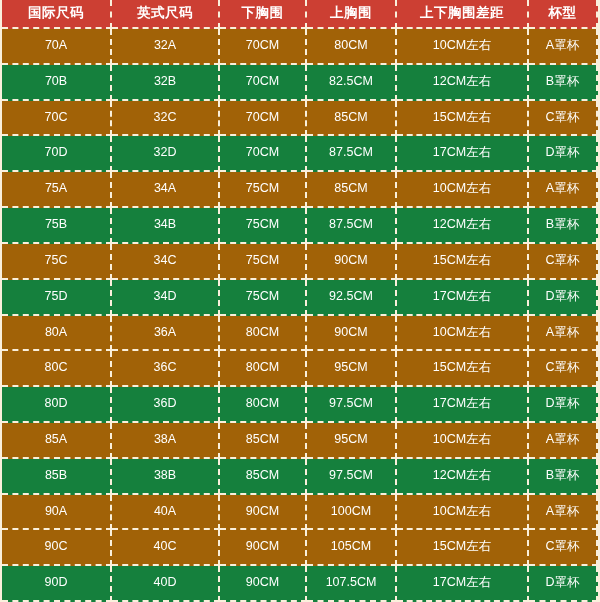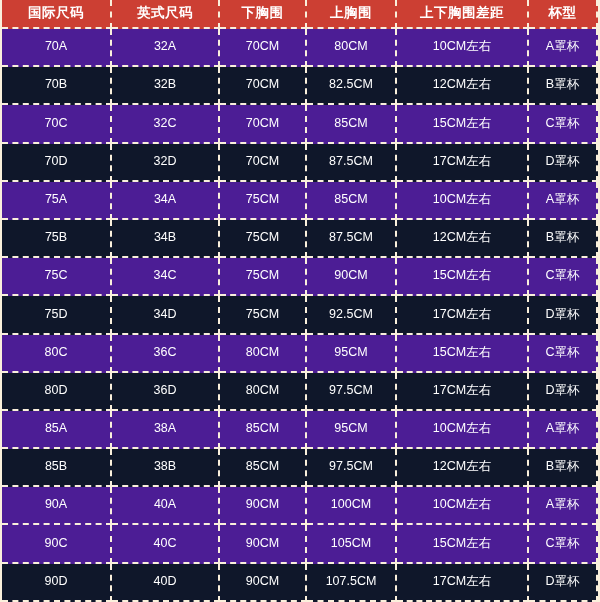--- a/index.html
+++ b/index.html
@@ -45,22 +45,22 @@
 
   
   .size-table thead th {
     background:#CC3F33;
     font-weight:bold;
     font-size:13.5px;
     letter-spacing:0.5px;
   }
 
   
-  .size-table tbody tr.row-dark td { background:#0f172a; }
-  .size-table tbody tr.row-light td { background:#4c1d95; }
+  .size-table tbody tr.row-dark td { background:#15803d; }
+  .size-table tbody tr.row-light td { background:#a16207; }
 
   .size-table tbody td {
     font-weight:normal;
     font-size:12.5px;
   }
 
   
   col.c-intl  { width:110px; }
   col.c-uk    { width:108px; }
   col.c-under { width:87px;  }
@@ -149,20 +149,28 @@
       </tr>
       <tr class="row-dark">
         <td>75D</td>
         <td>34D</td>
         <td>75CM</td>
         <td>92.5CM</td>
         <td>17CM左右</td>
         <td>D罩杯</td>
       </tr>
       <tr class="row-light">
+        <td>80A</td>
+        <td>36A</td>
+        <td>80CM</td>
+        <td>90CM</td>
+        <td>10CM左右</td>
+        <td>A罩杯</td>
+      </tr>
+      <tr class="row-light">
         <td>80C</td>
         <td>36C</td>
         <td>80CM</td>
         <td>95CM</td>
         <td>15CM左右</td>
         <td>C罩杯</td>
       </tr>
       <tr class="row-dark">
         <td>80D</td>
         <td>36D</td>

